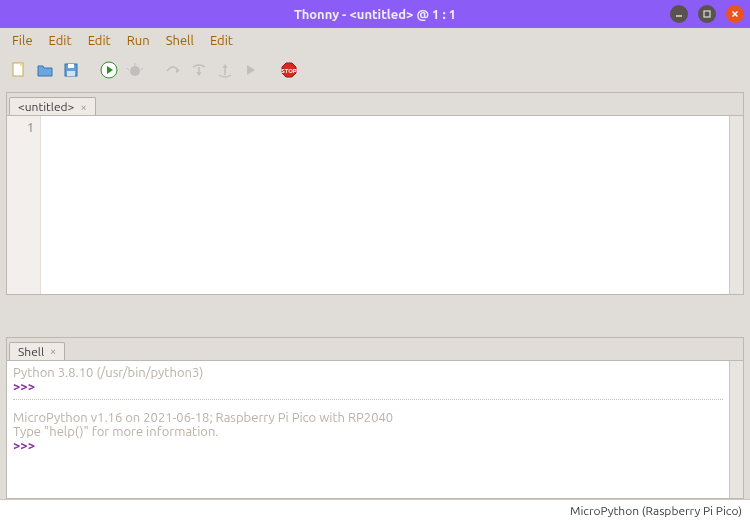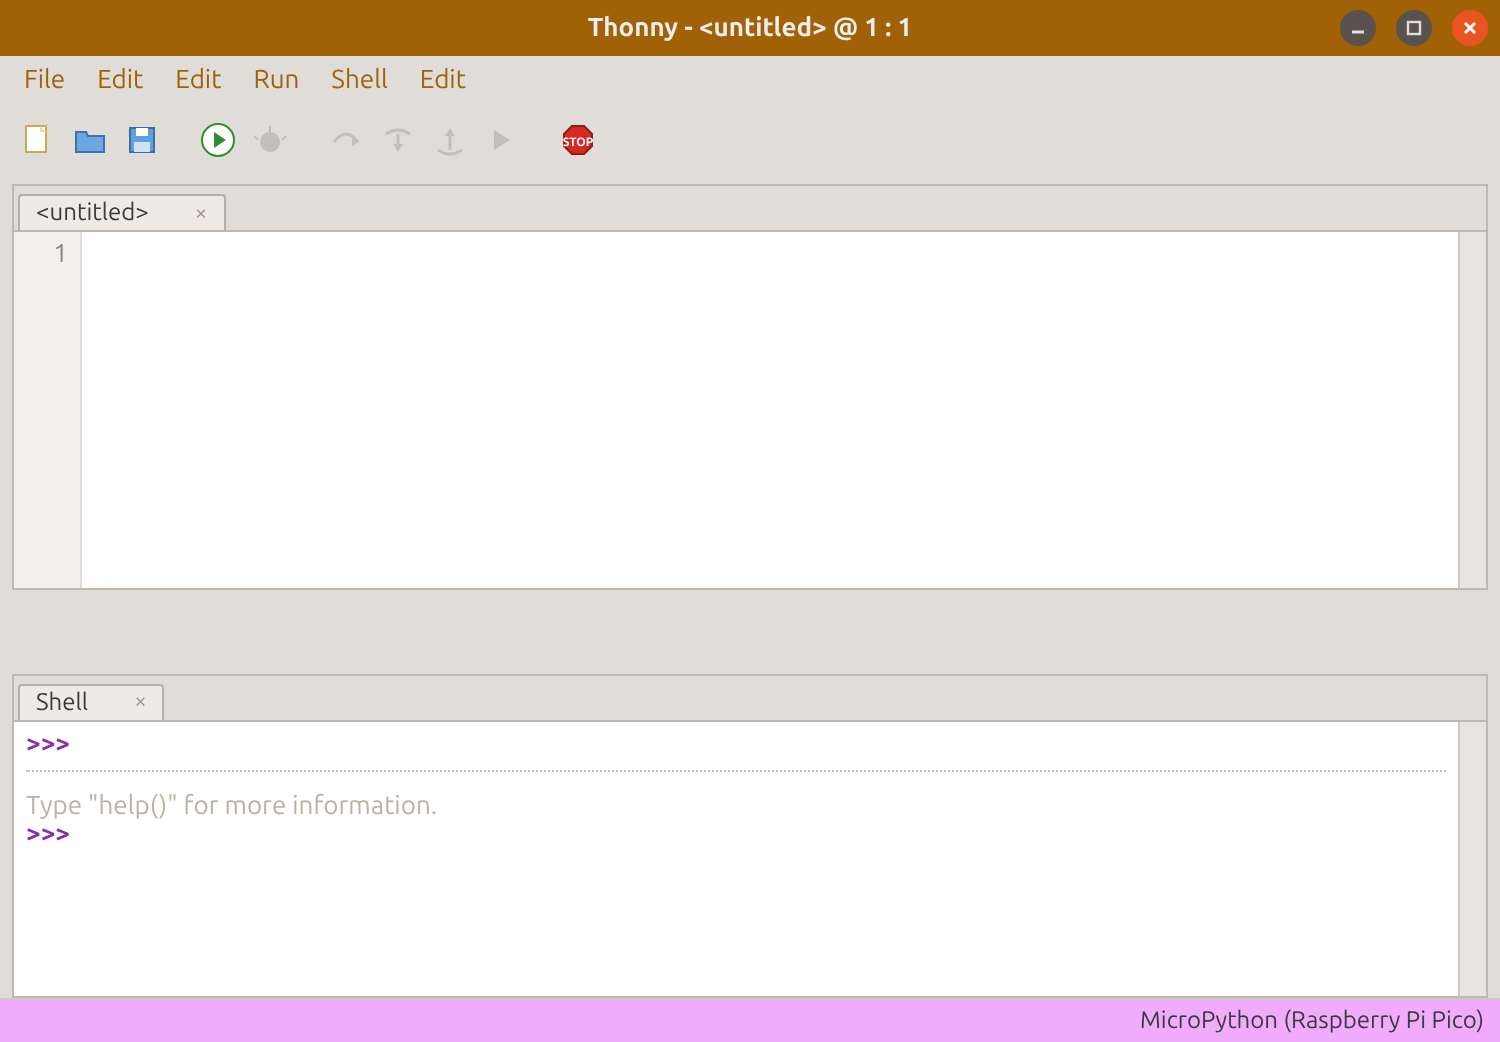--- a/index.html
+++ b/index.html
@@ -1,21 +1,21 @@
 <!DOCTYPE html>
 <html><head>
 <meta charset="utf-8">
 <style>
   * { box-sizing: border-box; margin: 0; padding: 0; font-family: "Ubuntu", "DejaVu Sans", sans-serif; }
   html, body { width: 750px; height: 521px; overflow: hidden; background: #e0dcd8; }
 
   
   .titlebar {
     height: 28px;
-    background: #a16207;
+    background: #8b5cf6;
     color: #eee;
     display: flex;
     align-items: center;
     justify-content: center;
     position: relative;
     font-size: 13px;
     font-weight: bold;
   }
   .titlebar .controls {
     position: absolute;
@@ -82,21 +82,21 @@
     border: 1px solid #b6afa8;
     border-bottom: none;
     background: #eeeae6;
     padding: 2px 8px 2px 8px;
     font-size: 12px;
     color: #3b3b3b;
     border-top-left-radius: 2px;
     border-top-right-radius: 2px;
     display: flex;
     align-items: center;
-    gap: 23px;
+    gap: 6px;
   }
   .tab .close-x { color: #a09288; font-size: 11px; }
 
   .pane-body {
     flex: 1;
     background: #fff;
     border-top: 1px solid #bfb8b1;
     position: relative;
     display: flex;
     min-height: 0;
@@ -139,21 +139,21 @@
   .shell-body .prompt { color: #8b2fa8; font-weight: bold; }
   .shell-body .hr {
     border: none;
     border-top: 1px dotted #c9c1b8;
     margin: 6px 0 10px 0;
   }
 
   
   .statusbar {
     height: 22px;
-    background: #f0abfc;
+    background: #ffffff;
     border-top: 1px solid #cfc8c0;
     display: flex;
     align-items: center;
     justify-content: flex-end;
     padding: 0 8px;
     font-size: 12px;
     color: #3b3b3b;
   }
 </style>
 </head>
@@ -279,23 +279,25 @@
 
   <div class="pane shell-pane">
     <div class="tabstrip">
       <div class="tab">
         <span>Shell</span>
         <span class="close-x">×</span>
       </div>
     </div>
     <div class="pane-body">
       <div class="shell-body">
+        <div>Python 3.8.10 (/usr/bin/python3)</div>
         <div><span class="prompt">&gt;&gt;&gt;</span></div>
         <hr class="hr">
         <div> </div>
+        <div>MicroPython v1.16 on 2021-06-18; Raspberry Pi Pico with RP2040</div>
         <div>Type "help()" for more information.</div>
         <div><span class="prompt">&gt;&gt;&gt;</span></div>
       </div>
       <div class="vscroll"></div>
     </div>
   </div>
 
 </div>
 
 <div class="statusbar">

